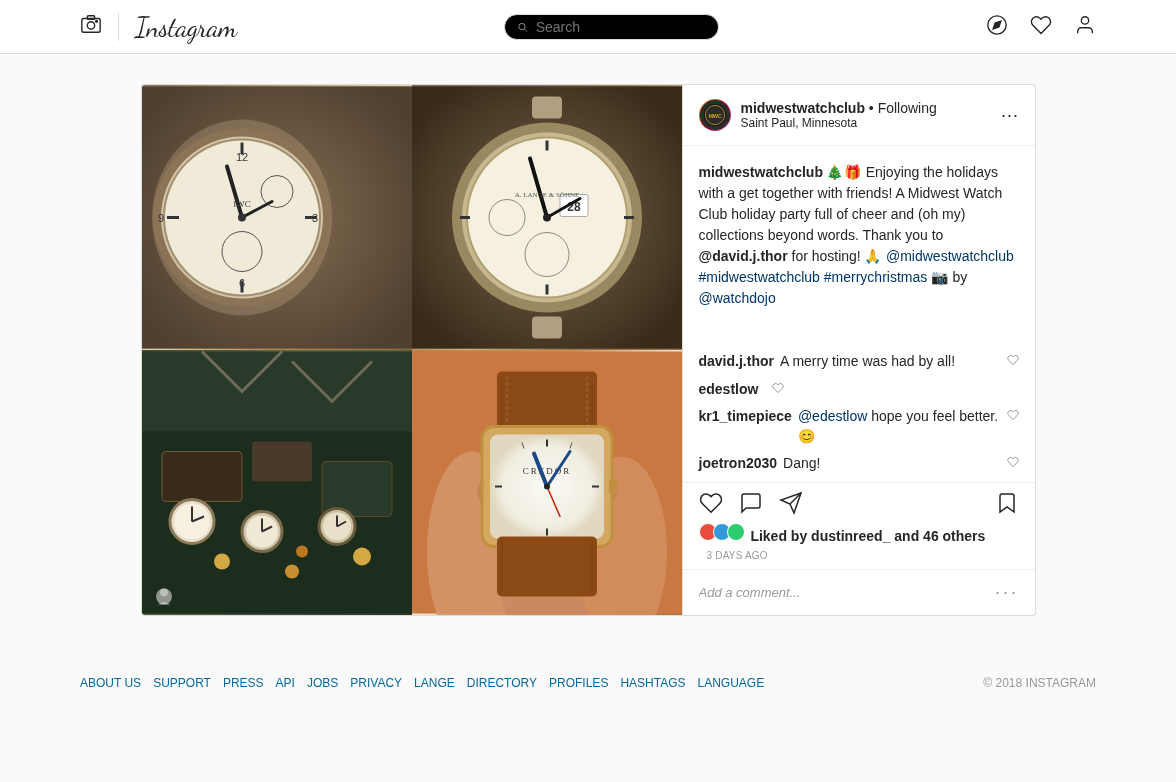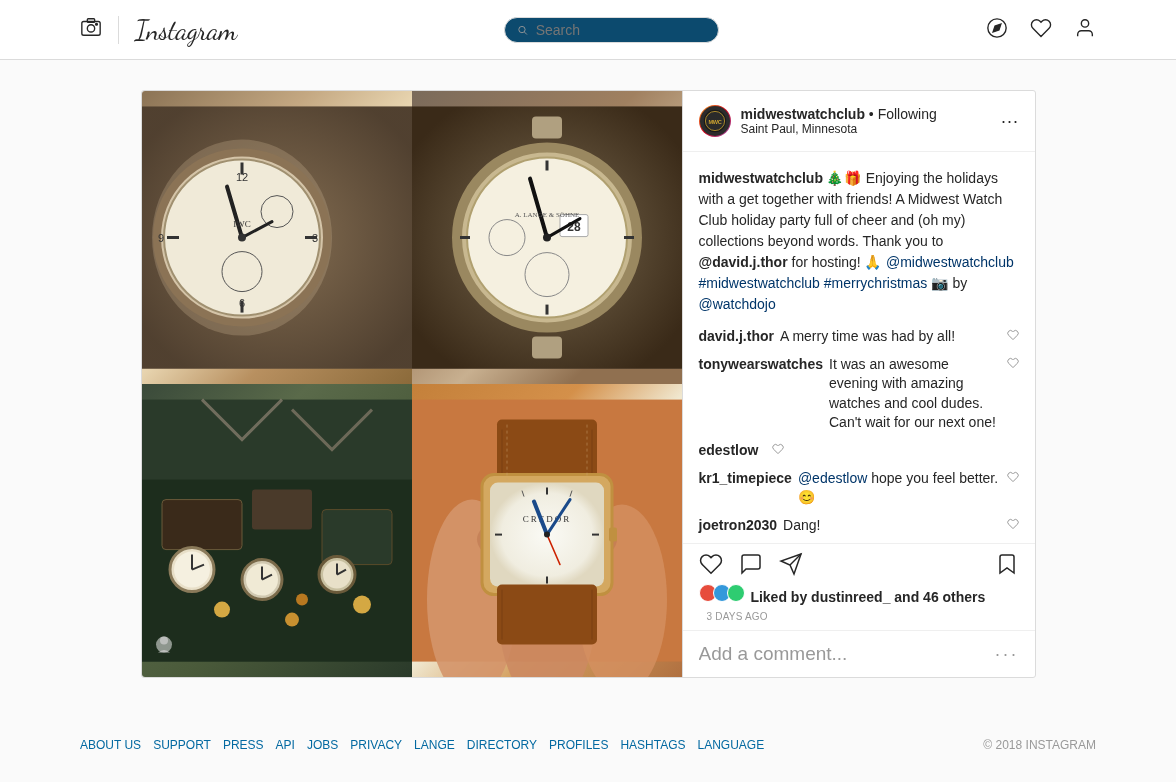--- a/index.html
+++ b/index.html
@@ -6,21 +6,21 @@
     body { background: #fafafa; font-family: -apple-system, BlinkMacSystemFont, 'Segoe UI', sans-serif; font-size: 14px; color: #262626; }
 
     
     .header {
       background: #fff;
       border-bottom: 1px solid #dbdbdb;
       display: flex;
       align-items: center;
       justify-content: space-between;
       padding: 0 80px;
-      height: 60px;
+      height: 54px;
       position: sticky;
       top: 0;
       z-index: 10;
     }
     .header-logo {
       display: flex;
       align-items: center;
       gap: 10px;
     }
     .header-logo .camera-icon {
@@ -35,21 +35,21 @@
     .header-logo .insta-text {
       font-family: 'Billabong', 'Dancing Script', cursive;
       font-size: 28px;
       font-weight: 400;
       color: #262626;
       letter-spacing: -0.5px;
     }
     .header-search {
       display: flex;
       align-items: center;
-      background: #0c4a6e;
+      background: #000000;
       border: 1px solid #dbdbdb;
       border-radius: 13px;
       padding: 4px 12px;
       width: 215px;
       gap: 8px;
     }
     .header-search input {
       border: none;
       background: transparent;
       outline: none;
@@ -263,23 +263,24 @@
     .post-add-comment {
       border-top: 1px solid #efefef;
       padding: 12px 16px;
       display: flex;
       align-items: center;
     }
     .post-add-comment input {
       flex: 1;
       border: none;
       outline: none;
-      font-size: 19px;
+      font-size: 13px;
       color: #0f766e;
       background: transparent;
+      font-style: italic;
     }
     .post-add-comment input::placeholder { color: #999; }
     .post-add-comment .more-btn {
       color: #999;
       font-size: 18px;
       cursor: pointer;
       letter-spacing: 2px;
     }
 
     
@@ -559,29 +560,20 @@
         <span> </span>
         <span class="hashtag">#merrychristmas</span>
         <span> 📷 by </span>
         <span class="hashtag">@watchdojo</span>
       </div>
 
       <div class="post-comments">
         <div class="comment-row">
           <span class="comment-user">david.j.thor</span>
           <span class="comment-text">A merry time was had by all!</span>
-          <span class="heart-btn">
-            <svg width="12" height="12" viewBox="0 0 24 24" fill="none" stroke="#999" stroke-width="2">
-              <path d="M20.84 4.61a5.5 5.5 0 0 0-7.78 0L12 5.67l-1.06-1.06a5.5 5.5 0 0 0-7.78 7.78l1.06 1.06L12 21.23l7.78-7.78 1.06-1.06a5.5 5.5 0 0 0 0-7.78z"></path>
-            </svg>
-          </span>
-        </div>
-        <div class="comment-row">
-          <span class="comment-user">tonywearswatches</span>
-          <span class="comment-text">It was an awesome evening with amazing watches and cool dudes. Can't wait for our next one!</span>
           <span class="heart-btn">
             <svg width="12" height="12" viewBox="0 0 24 24" fill="none" stroke="#999" stroke-width="2">
               <path d="M20.84 4.61a5.5 5.5 0 0 0-7.78 0L12 5.67l-1.06-1.06a5.5 5.5 0 0 0-7.78 7.78l1.06 1.06L12 21.23l7.78-7.78 1.06-1.06a5.5 5.5 0 0 0 0-7.78z"></path>
             </svg>
           </span>
         </div>
         <div class="comment-row">
           <span class="comment-user">edestlow</span>
           <span class="heart-btn">
             <svg width="12" height="12" viewBox="0 0 24 24" fill="none" stroke="#999" stroke-width="2">

